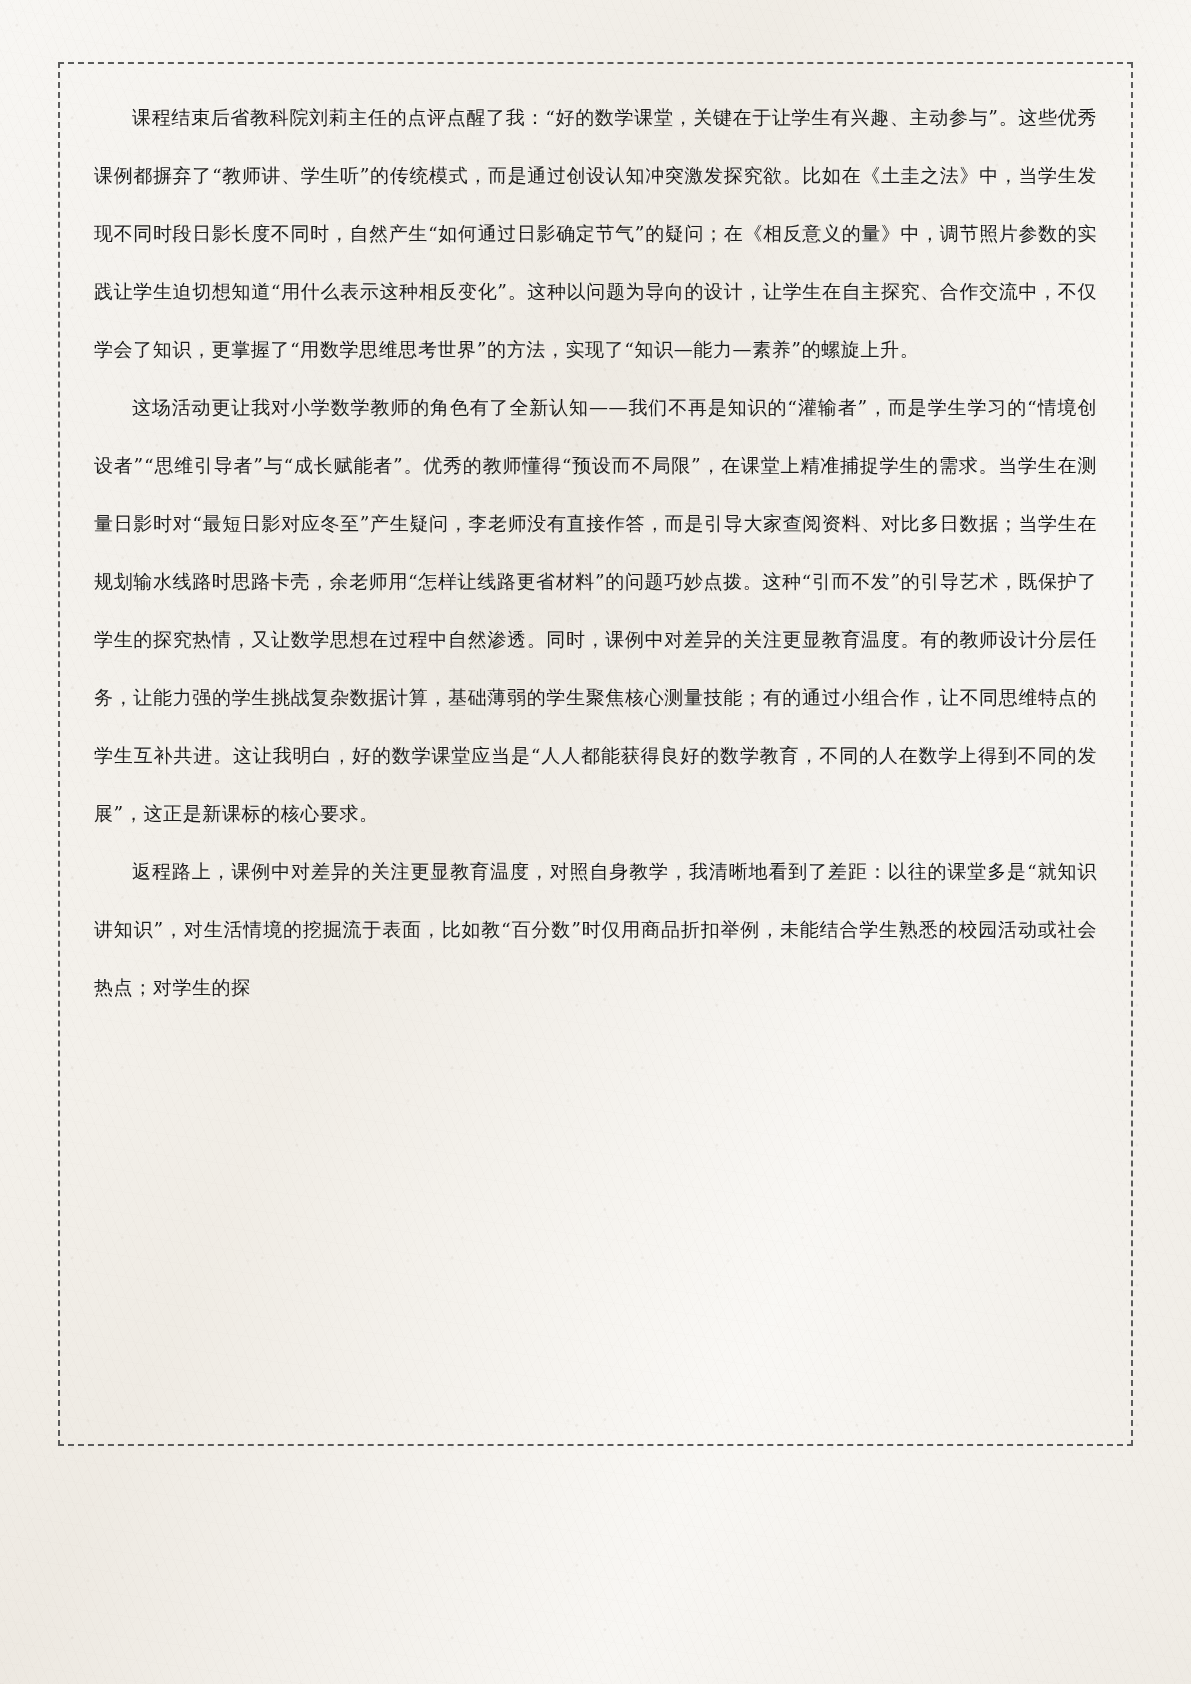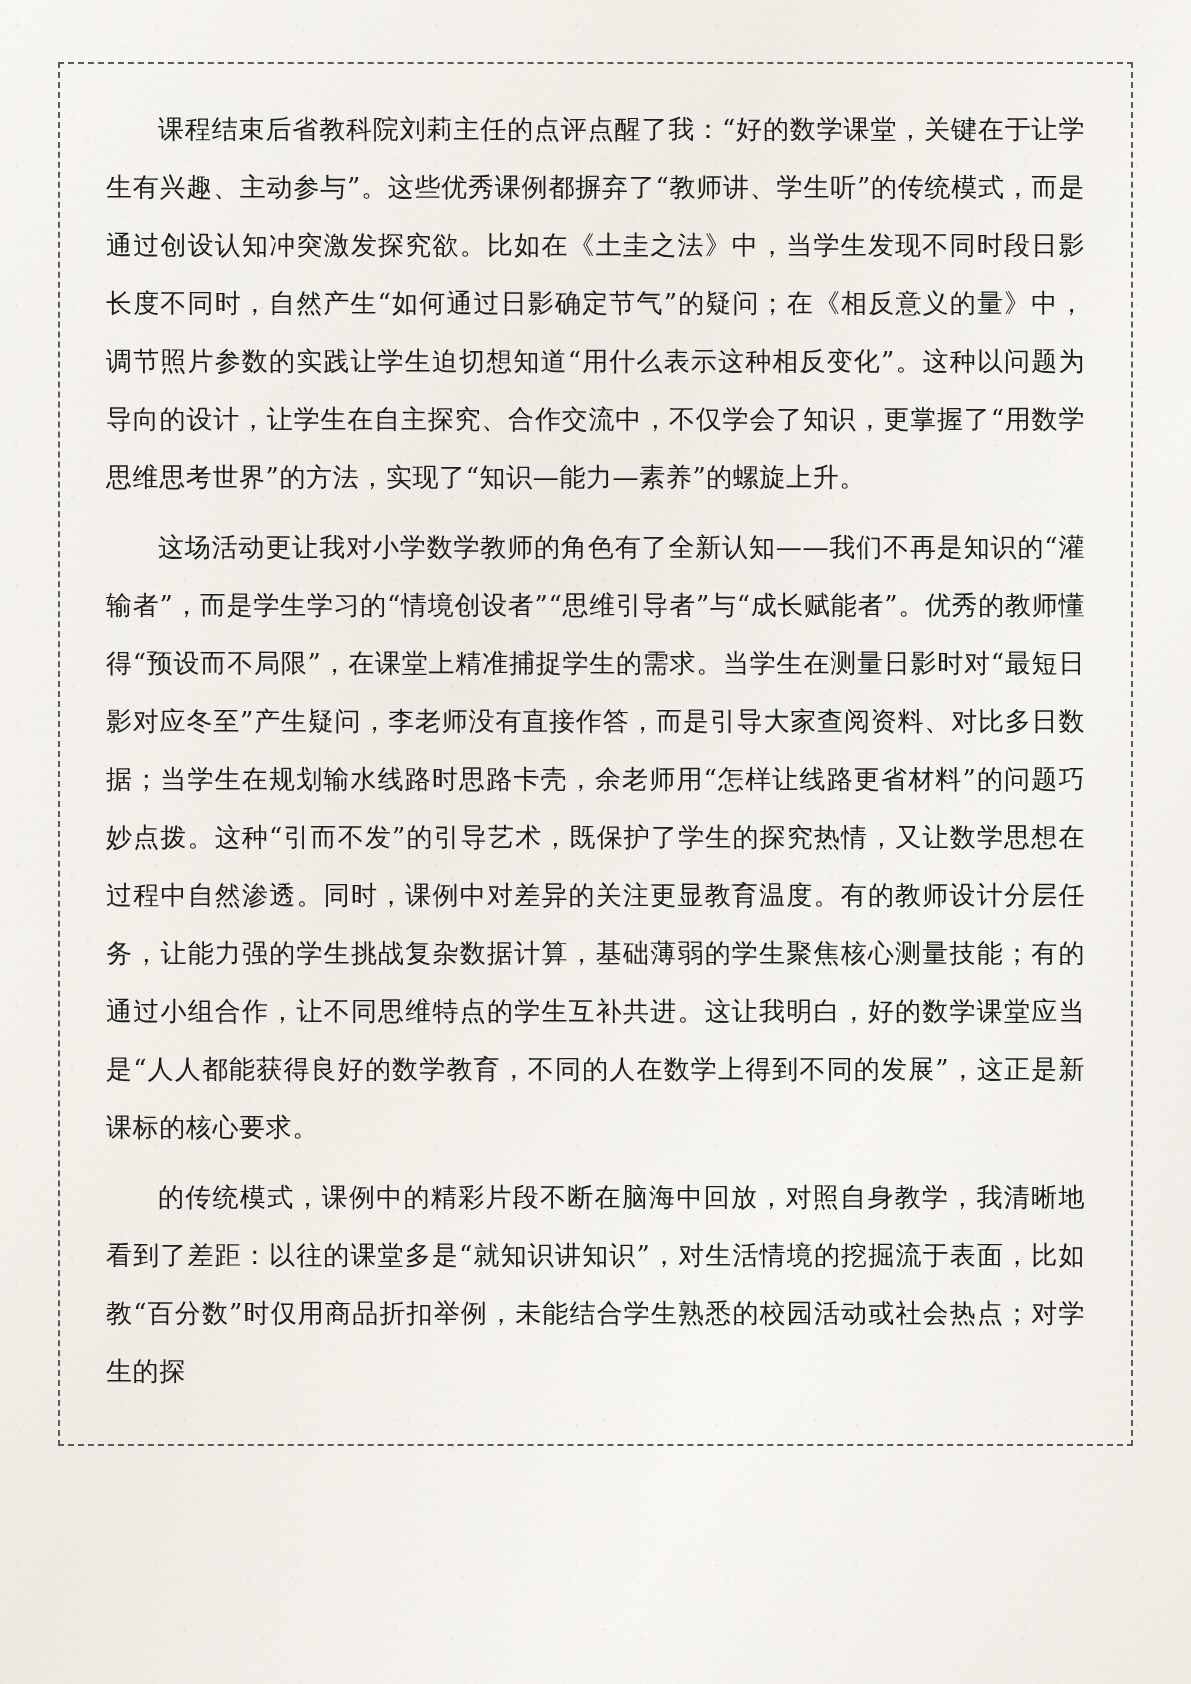--- a/index.html
+++ b/index.html
@@ -59,22 +59,22 @@
     left: 58px;
     top: 62px;
     width: 1075px;
     height: 1384px;
     box-sizing: border-box;
     padding: 26px 36px 0 36px;
     overflow: hidden;
   }
 
   p.para {
-    margin: 12px;
-    font-size: 26px;
+    margin: 0;
+    font-size: 19px;
     line-height: 58px;
     color: #1c1c1c;
     text-align: justify;
     text-justify: inter-ideograph;
     text-indent: 2em;
     letter-spacing: 0.6px;
     font-family: "DejaVu Serif", "Liberation Serif", serif;
     font-weight: 500;
   }
 </style>
@@ -82,14 +82,14 @@
 <body>
 
 <div class="paper-texture"></div>
 <div class="paper-fibers"></div>
 
 <div class="page"></div>
 
 <div class="content">
   <p class="para">课程结束后省教科院刘莉主任的点评点醒了我：“好的数学课堂，关键在于让学生有兴趣、主动参与”。这些优秀课例都摒弃了“教师讲、学生听”的传统模式，而是通过创设认知冲突激发探究欲。比如在《土圭之法》中，当学生发现不同时段日影长度不同时，自然产生“如何通过日影确定节气”的疑问；在《相反意义的量》中，调节照片参数的实践让学生迫切想知道“用什么表示这种相反变化”。这种以问题为导向的设计，让学生在自主探究、合作交流中，不仅学会了知识，更掌握了“用数学思维思考世界”的方法，实现了“知识—能力—素养”的螺旋上升。</p>
   <p class="para">这场活动更让我对小学数学教师的角色有了全新认知——我们不再是知识的“灌输者”，而是学生学习的“情境创设者”“思维引导者”与“成长赋能者”。优秀的教师懂得“预设而不局限”，在课堂上精准捕捉学生的需求。当学生在测量日影时对“最短日影对应冬至”产生疑问，李老师没有直接作答，而是引导大家查阅资料、对比多日数据；当学生在规划输水线路时思路卡壳，余老师用“怎样让线路更省材料”的问题巧妙点拨。这种“引而不发”的引导艺术，既保护了学生的探究热情，又让数学思想在过程中自然渗透。同时，课例中对差异的关注更显教育温度。有的教师设计分层任务，让能力强的学生挑战复杂数据计算，基础薄弱的学生聚焦核心测量技能；有的通过小组合作，让不同思维特点的学生互补共进。这让我明白，好的数学课堂应当是“人人都能获得良好的数学教育，不同的人在数学上得到不同的发展”，这正是新课标的核心要求。</p>
-  <p class="para">的传统模式，课例中的精彩片段不断在脑海中回放，对照自身教学，我清晰地看到了差距：以往的课堂多是“就知识讲知识”，对生活情境的挖掘流于表面，比如教“百分数”时仅用商品折扣举例，未能结合学生熟悉的校园活动或社会热点；对学生的探</p>
+  <p class="para">返程路上，课例中对差异的关注更显教育温度，对照自身教学，我清晰地看到了差距：以往的课堂多是“就知识讲知识”，对生活情境的挖掘流于表面，比如教“百分数”时仅用商品折扣举例，未能结合学生熟悉的校园活动或社会热点；对学生的探</p>
 </div>
 
 </body></html>

